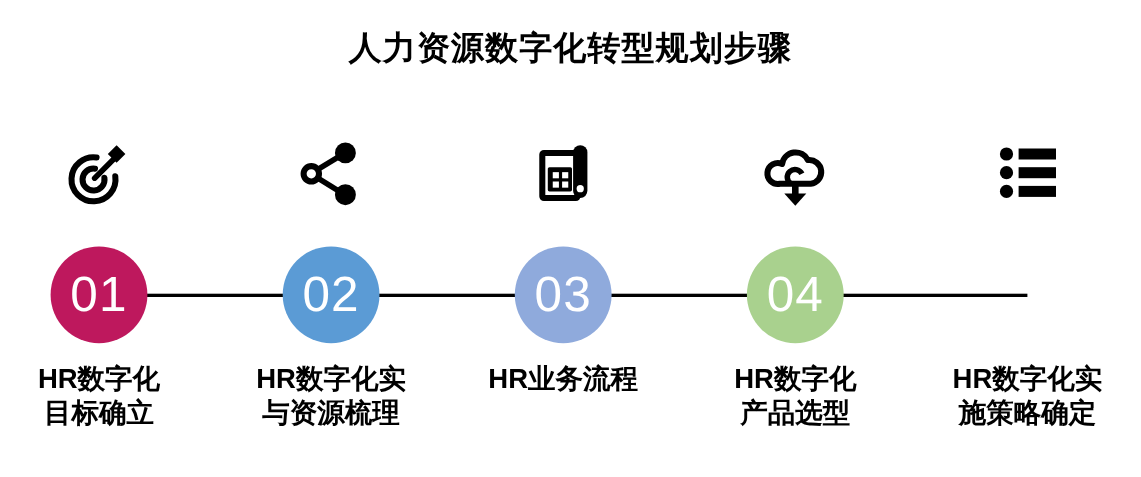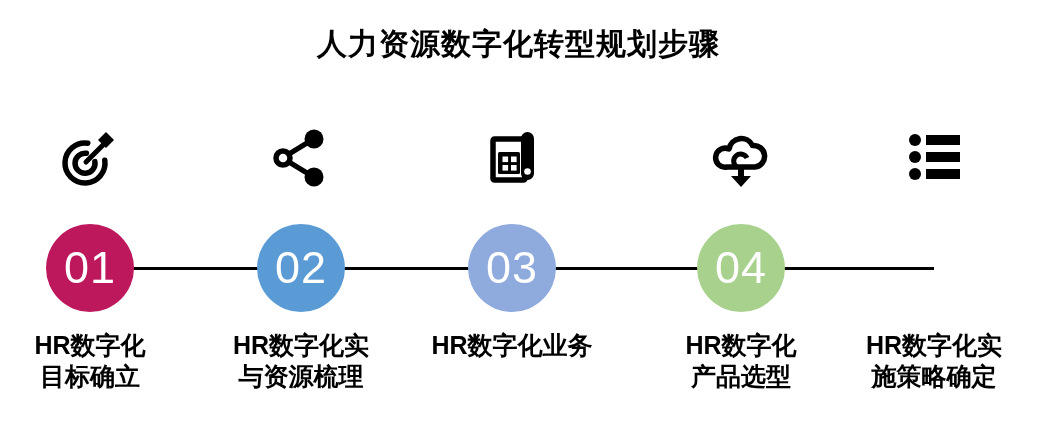--- a/index.html
+++ b/index.html
@@ -71,21 +71,21 @@
   .label{
     position:absolute;
     top:210px;
     left:0;
     width:220px;
     font-size:25px;
     font-weight:bold;
     color:#000000;
     line-height:1.22;
   }
-  .s1{left:-20px;} .s2{left:191px;} .s3{left:402px;} .s4{left:631px;} .s5{left:824px;}
+  .s1{left:-20px;} .s2{left:191px;} .s3{left:402px;} .s4{left:613px;} .s5{left:824px;}
 </style>
 </head>
 <body>
 
 <div class="canvas">
 
   <div class="title">人力资源数字化转型规划步骤</div>
 
   <div class="connector"></div>
 
@@ -136,21 +136,21 @@
         <rect x="22.5" y="30.5" width="5.6" height="5.6" fill="#fff"></rect>
         <rect x="31" y="30.5" width="5.6" height="5.6" fill="#fff"></rect>
         <rect x="22.5" y="39" width="5.6" height="5.6" fill="#fff"></rect>
         <rect x="31" y="39" width="5.6" height="5.6" fill="#fff"></rect>
       </svg>
     </div>
     <div class="circle" style="background-color: rgb(143, 170, 220);">
       <span>03</span>
     </div>
     <div class="label">
-      <div>HR数字化业务</div>
+      <div>HR业务流程</div>
     </div>
   </div>
 
   <div class="step s4">
     <div class="icon-wrap">
       <svg viewBox="0 0 64 64" aria-hidden="true">
         <path d="M 18 41 A 9.5 9.5 0 1 1 20 23 A 12.5 12.5 0 0 1 43.5 19.5 A 9.5 9.5 0 1 1 46 41 Z" fill="none" stroke="#000" stroke-width="5.5" stroke-linejoin="round"></path>
         <path d="M 38 32 A 7 7 0 1 0 28 41" fill="none" stroke="#000" stroke-width="5"></path>
         <line x1="32" y1="42" x2="32" y2="52" stroke="#000" stroke-width="6"></line>
         <polygon points="22,50 42,50 32,61" fill="#000"></polygon>

